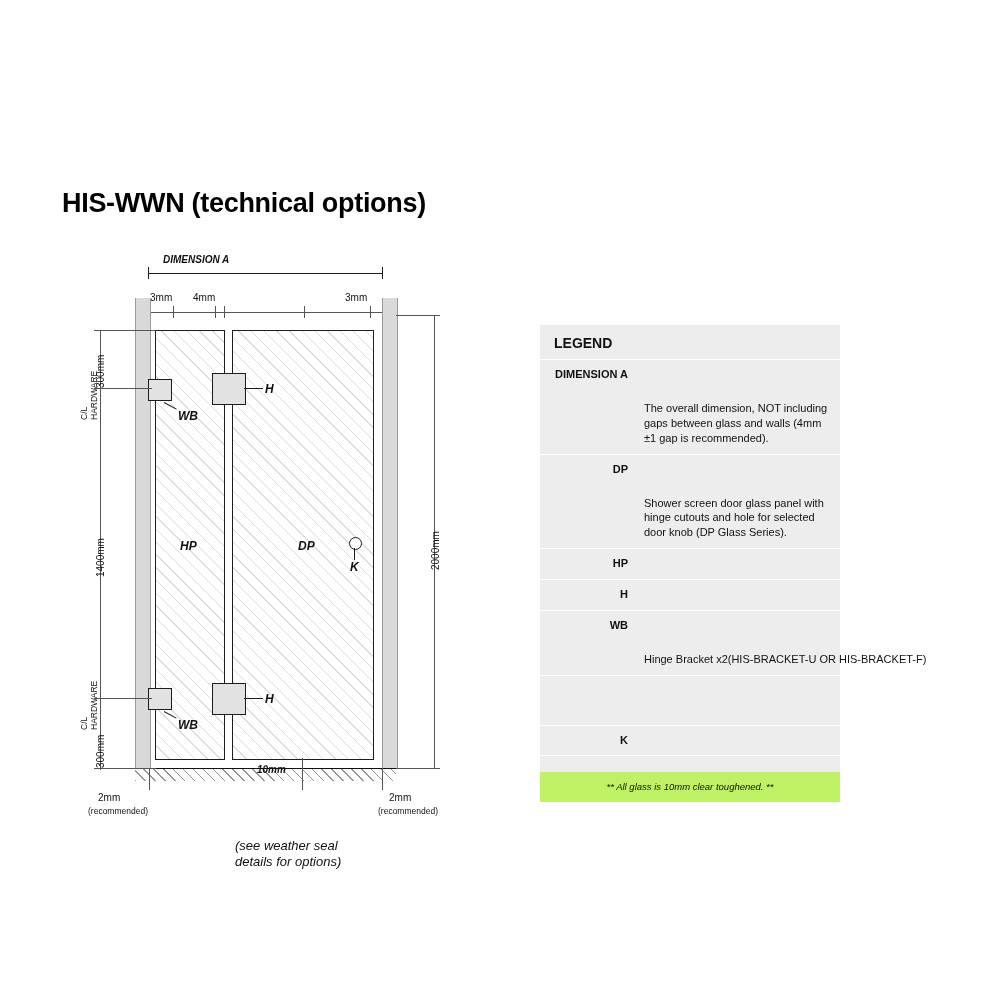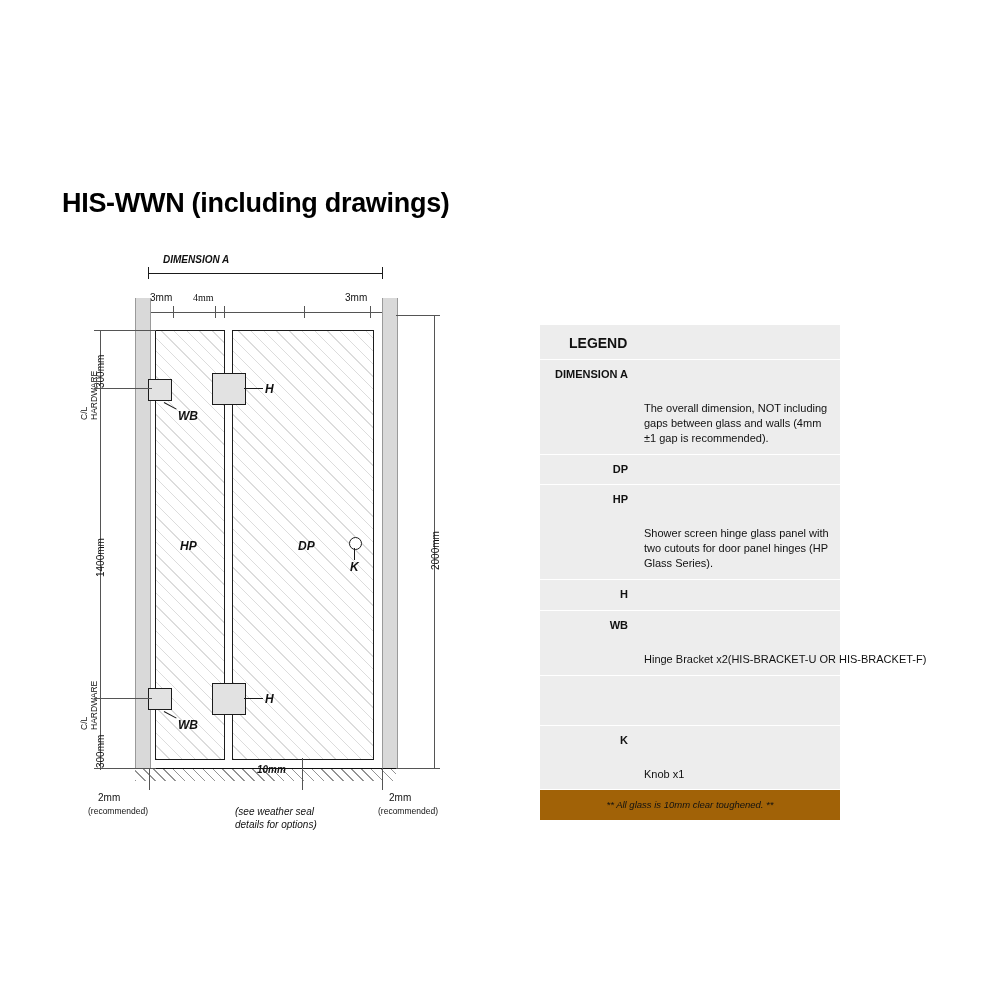--- a/index.html
+++ b/index.html
@@ -97,21 +97,21 @@
   
   #legend {
     position: absolute;
     left: 540px;
     top: 325px;
     width: 300px;
     background: #ededed;
     font-size: 11px;
   }
   #legend .legend-head {
-    padding: 10px 14px 8px 29px;
+    padding: 10px 14px 8px 14px;
     font-size: 14px;
     font-weight: bold;
     border-bottom: 1px solid #ffffff;
   }
   #legend .row {
     display: flex;
     border-bottom: 1px solid #ffffff;
     min-height: 22px;
   }
   #legend .row .key {
@@ -135,37 +135,38 @@
     white-space: nowrap;
   }
   #legend .row.spacer {
     min-height: 16px;
   }
   #legend .foot {
     padding: 9px 10px 10px 10px;
     text-align: center;
     font-size: 9.5px;
     font-style: italic;
-    background: #a16207;
+    background: #bef264;
+    margin-top: 16px;
   }
 </style>
 </head>
 <body>
 
-<div id="page-title">HIS-WWN (including drawings)</div>
+<div id="page-title">HIS-WWN (technical options)</div>
 
 <div id="drawing">
 
   <div class="lbl ital b" style="left:103px; top:14px;">DIMENSION A</div>
   <div class="line-h" style="left:88px; top:33px; width:234px;"></div>
   <div class="line-v" style="left:88px; top:27px; height:12px;"></div>
   <div class="line-v" style="left:322px; top:27px; height:12px;"></div>
 
   <div class="lbl" style="left:90px; top:52px;">3mm</div>
-  <div class="lbl" style="left:133px; top:52px;font-family:Liberation Serif, serif;">4mm</div>
+  <div class="lbl" style="left:133px; top:52px;">4mm</div>
   <div class="lbl" style="left:285px; top:52px;">3mm</div>
 
   <div class="line-h thin-h" style="left:88px; top:72px; width:234px;"></div>
   <div class="line-v thin-v" style="left:88px; top:66px; height:12px;"></div>
   <div class="line-v thin-v" style="left:113px; top:66px; height:12px;"></div>
   <div class="line-v thin-v" style="left:155px; top:66px; height:12px;"></div>
   <div class="line-v thin-v" style="left:164px; top:66px; height:12px;"></div>
   <div class="line-v thin-v" style="left:244px; top:66px; height:12px;"></div>
   <div class="line-v thin-v" style="left:310px; top:66px; height:12px;"></div>
   <div class="line-v thin-v" style="left:322px; top:66px; height:12px;"></div>
@@ -221,57 +222,56 @@
   <div class="lbl vert" style="left:370px; top:330px;">2000mm</div>
 
   <div class="line-v thin-v" style="left:89px; top:528px; height:22px;"></div>
   <div class="line-v thin-v" style="left:242px; top:518px; height:32px;"></div>
   <div class="line-v thin-v" style="left:322px; top:528px; height:22px;"></div>
 
   <div class="lbl" style="left:38px; top:552px;">2mm</div>
   <div class="lbl" style="left:28px; top:566px; font-size:8.5px;">(recommended)</div>
 
   <div class="lbl b ital" style="left:197px; top:524px;">10mm</div>
-  <div class="lbl ital" style="left:175px; top:566px; font-size:10px; line-height:1.25; white-space:pre;">(see weather seal
+  <div class="lbl ital" style="left:175px; top:598px; font-size:13px; line-height:1.25; white-space:pre;">(see weather seal
 details for options)</div>
 
   <div class="lbl" style="left:329px; top:552px;">2mm</div>
   <div class="lbl" style="left:318px; top:566px; font-size:8.5px;">(recommended)</div>
 </div>
 
 <div id="legend">
   <div class="legend-head">LEGEND</div>
 
   <div class="row">
     <div class="key">DIMENSION A</div>
     <div class="val">The overall dimension, NOT including gaps between glass and walls (4mm ±1 gap is recommended).</div>
   </div>
 
   <div class="row">
     <div class="key">DP</div>
+    <div class="val">Shower screen door glass panel with hinge cutouts and hole for selected door knob (DP Glass Series).</div>
   </div>
 
   <div class="row">
     <div class="key">HP</div>
-    <div class="val">Shower screen hinge glass panel with two cutouts for door panel hinges (HP Glass Series).</div>
   </div>
 
   <div class="row">
     <div class="key">H</div>
   </div>
 
   <div class="row wide">
     <div class="key">WB</div>
     <div class="val">Hinge Bracket x2(HIS-BRACKET-U OR HIS-BRACKET-F)</div>
   </div>
 
   <div class="row spacer">
     <div class="key"></div>
     <div class="val"></div>
   </div>
 
   <div class="row">
     <div class="key">K</div>
-    <div class="val">Knob x1</div>
   </div>
 
   <div class="foot">** All glass is 10mm clear toughened. **</div>
 </div>
 
 </body></html>

